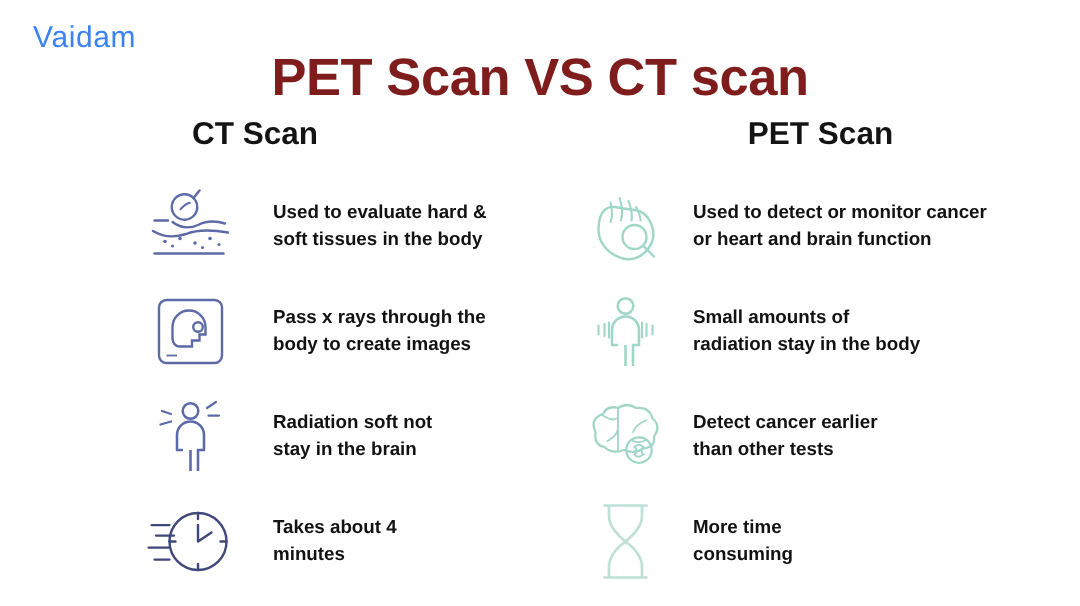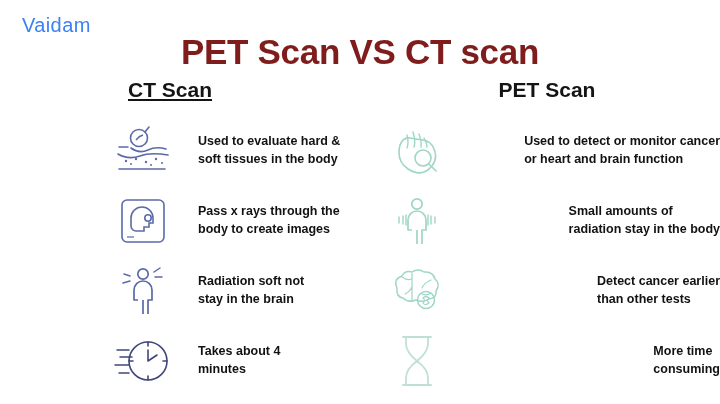--- a/index.html
+++ b/index.html
@@ -16,26 +16,26 @@
   .main-title{
     position:absolute;top:32px;left:0;width:720px;text-align:center;
     font-size:35px;font-weight:bold;color:#7f1d1d;letter-spacing:-.3px;
   }
   .columns{position:absolute;top:78px;left:0;width:720px;display:flex;}
   .col{width:360px;}
   .col-title{
     text-align:center;font-size:21px;font-weight:bold;color:#141414;
     margin:0 0 14px 0;
   }
-  .col-left .col-title{padding-right:20px;text-decoration:underline;}
+  .col-left .col-title{padding-right:20px;}
   .col-right .col-title{padding-left:14px;}
   .rows{display:flex;flex-direction:column;}
   .row{display:flex;align-items:center;height:70px;}
-  .col-left .row{padding-left:96px;margin-left:16px;}
-  .col-right .row{padding-left:26px;justify-content:space-between;}
+  .col-left .row{padding-left:96px;}
+  .col-right .row{padding-left:26px;}
   .icon{
     width:62px;min-width:62px;height:58px;
     display:flex;align-items:center;justify-content:center;
   }
   .txt{
     font-size:12.5px;font-weight:bold;color:#121212;line-height:1.42;
     padding-left:8px;
   }
   .col-left .txt{padding-left:24px;}
   .col-right .txt{padding-left:14px;}

